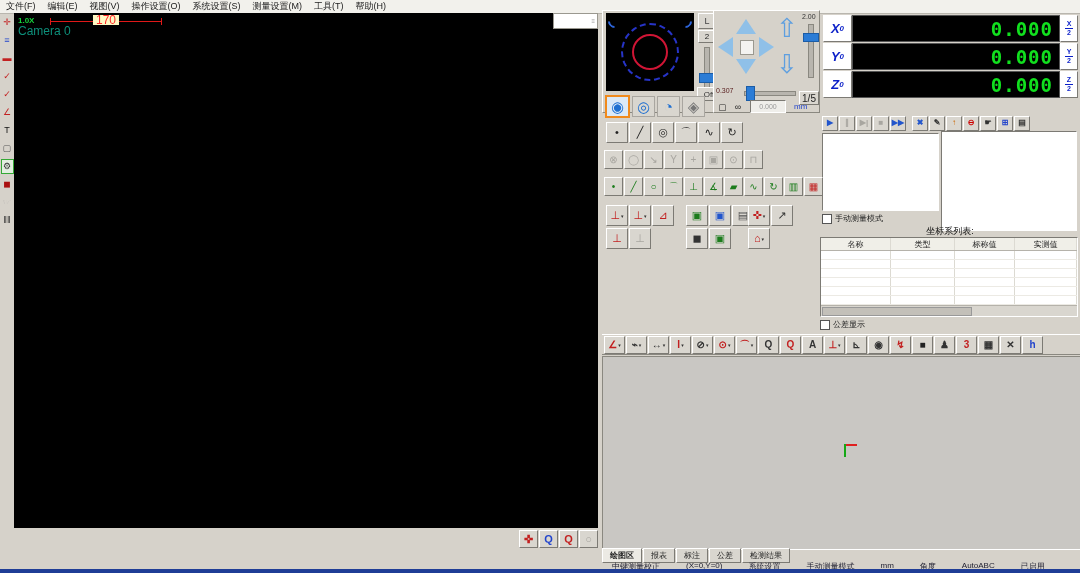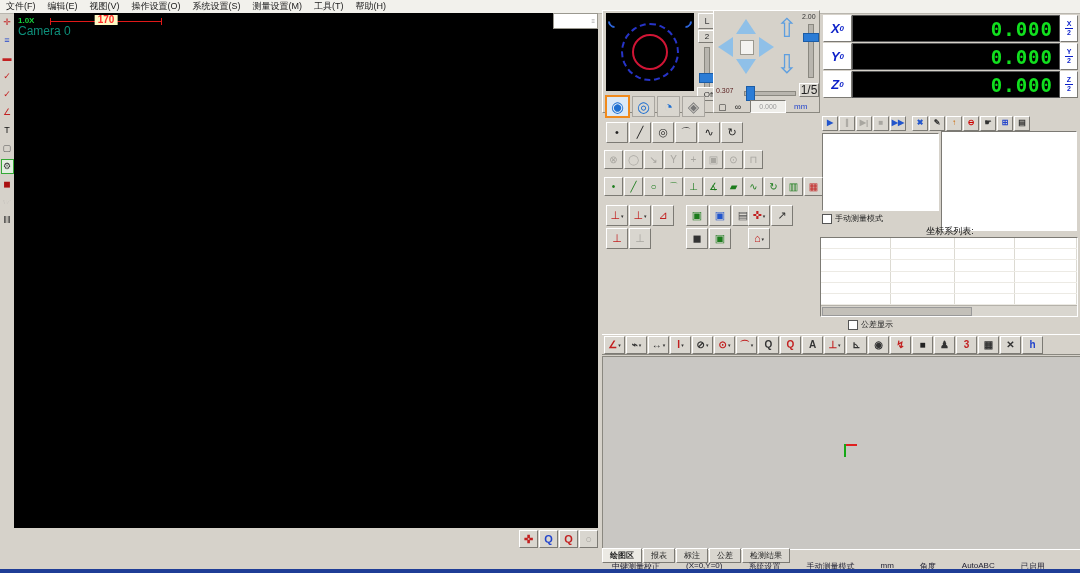--- a/index.html
+++ b/index.html
@@ -33,21 +33,21 @@
   .ltb-btn .glyph{font-size:9px;}
   .ltb-btn.selected{border:1px solid #35a835;background:#e2efe0;}
 
   
   #video{left:14px;top:13px;width:584px;height:515px;background:#000;}
   #video-zoom-label{left:4px;top:3px;color:#17d23c;font-size:8px;font-weight:bold;}
   #camera-label{left:4px;top:11px;color:#0d8f7a;font-size:12px;}
   #video-ruler{left:36px;top:2px;width:112px;height:12px;}
   #video-ruler .line{position:absolute;left:0;right:0;top:6px;height:1px;background:#e01818;}
   #video-ruler .tick{position:absolute;top:3px;width:1px;height:7px;background:#e01818;}
-  #video-ruler .lbl{position:absolute;left:50%;transform:translateX(-50%);top:0;background:#fef9c3;padding:0 3px;color:#ff2a2a;font-size:10px;font-weight:bold;line-height:10px;}
+  #video-ruler .lbl{position:absolute;left:50%;transform:translateX(-50%);top:0;background:#fef9c3;padding:0 3px;color:#ff2a2a;font-size:12px;font-weight:normal;line-height:10px;}
   #ok-text{left:16px;bottom:8px;color:#2fc32f;font-size:46px;font-weight:normal;line-height:1;}
   #video-dropdown{right:0;top:0;width:43px;height:14px;background:#fff;border:1px solid #9a988f;display:flex;align-items:center;justify-content:flex-end;}
   #video-dropdown .grip{color:#999;font-size:6px;margin-right:2px;}
 
   
   #video-toolbar{left:519px;top:530px;display:flex;}
   .vtb-btn{width:19px;height:18px;margin-right:1px;}
   .vtb-btn .glyph{font-size:11px;font-weight:bold;}
 
   
@@ -75,21 +75,21 @@
   #jog-right{left:45px;top:26px;border-width:10px 0 10px 15px;border-color:transparent transparent transparent #8fc0e8;}
   #jog-center{left:26px;top:29px;width:12px;height:13px;background:#f4f3f0;border:1px solid #9a988f;}
   #z-up{left:62px;top:4px;font-size:26px;color:#5e9fe0;line-height:1;}
   #z-down{left:62px;top:40px;font-size:26px;color:#5e9fe0;line-height:1;}
   #z-speed-label{left:88px;top:2px;font-size:7px;color:#333;}
   #z-slider{left:94px;top:13px;width:4px;height:52px;background:#b8b5ae;border:1px solid #8a8880;}
   #z-slider-thumb{left:89px;top:22px;width:14px;height:7px;background:#2b7cd6;border:1px solid #1b5ca6;}
   #xy-speed-label{left:2px;top:76px;font-size:7px;color:#5a2020;}
   #xy-slider{left:30px;top:80px;width:50px;height:3px;background:#b8b5ae;border:1px solid #8a8880;}
   #xy-slider-thumb{left:32px;top:75px;width:7px;height:13px;background:#2b7cd6;border:1px solid #1b5ca6;}
-  #step-btn{left:85px;top:72px;width:20px;height:14px;font-size:12px;}
+  #step-btn{left:85px;top:80px;width:20px;height:14px;font-size:10px;}
   #stage-icon-btn{left:2px;top:90px;width:13px;height:12px;border:none;background:transparent;}
   #goto-icon-btn{left:16px;top:90px;width:16px;height:12px;border:none;background:transparent;}
   #feed-box{left:36px;top:89px;width:36px;height:13px;display:flex;align-items:center;justify-content:center;font-size:7px;color:#999;background:#efeeea;}
   #jog-unit{left:80px;top:91px;font-size:8px;color:#2244cc;}
 
   
   .dro-row{position:absolute;left:823px;width:255px;height:27px;display:flex;align-items:stretch;}
   .dro-label{width:29px;background:#fff;border:1px solid;border-color:#ffffff #7c7a74 #7c7a74 #ffffff;color:#0a1fc8;font-weight:bold;font-style:italic;font-size:13px;display:flex;align-items:center;justify-content:center;box-sizing:border-box;}
   .dro-label sub{font-size:8px;}
   .dro-display{flex:1;background:#000;border:1px solid #555;display:flex;align-items:center;justify-content:flex-end;padding-right:6px;box-sizing:border-box;
@@ -111,21 +111,21 @@
   #section-label{left:822px;top:225px;width:256px;text-align:center;font-size:9px;color:#111;}
 
   
   #results-table{left:820px;top:237px;width:258px;height:80px;background:#fff;display:flex;flex-direction:column;}
   #results-header{display:grid;grid-template-columns:70px 64px 60px 1fr;background:#f0efe8;border-bottom:1px solid #b5b2aa;height:12px;}
   .tcell{border-right:1px solid #dcdad2;display:flex;align-items:center;justify-content:center;font-size:8px;color:#222;overflow:hidden;}
   #results-body{flex:1;display:flex;flex-direction:column;}
   .trow{flex:1;display:grid;grid-template-columns:70px 64px 60px 1fr;border-bottom:1px solid #eceae4;}
   #table-hscroll{height:10px;background:#d9d6cf;border-top:1px solid #b5b2aa;position:relative;}
   #table-hscroll .thumb{position:absolute;left:1px;top:1px;width:58%;height:7px;background:#c3c0b9;border:1px solid #999;}
-  #tolerance-check{left:848px;top:319px;}
+  #tolerance-check{left:820px;top:319px;}
 
   
   .tool-row{position:absolute;display:flex;}
   .mtb-btn{width:22px;height:21px;margin-right:1px;}
   .mtb-btn .glyph{font-size:11px;}
   .mtb-sm{width:19px;height:19px;margin-right:1px;}
   .mtb-sm .glyph{font-size:10px;}
 
   
   #annotation-toolbar{left:602px;top:334px;width:478px;height:21px;display:flex;align-items:center;background:#d6d2ca;border-top:1px solid #fff;border-bottom:1px solid #8a8880;padding-left:2px;box-sizing:border-box;}
@@ -363,20 +363,26 @@
 <div id="right-listbox" class="abs sunken"></div>
 
 <div class="checkbox-row abs" style="left:822px;top:213px;">
   <div class="checkbox-box"></div>
   <span>手动测量模式</span>
 </div>
 
 <div id="section-label" class="abs">坐标系列表:</div>
 
 <div id="results-table" class="abs sunken">
+  <div id="results-header">
+      <div class="tcell">名称</div>
+      <div class="tcell">类型</div>
+      <div class="tcell">标称值</div>
+      <div class="tcell">实测值</div>
+    </div>
   <div id="results-body">
       <div class="trow">
         <div class="tcell"></div>
         <div class="tcell"></div>
         <div class="tcell"></div>
         <div class="tcell"></div>
       </div>
       <div class="trow">
         <div class="tcell"></div>
         <div class="tcell"></div>

